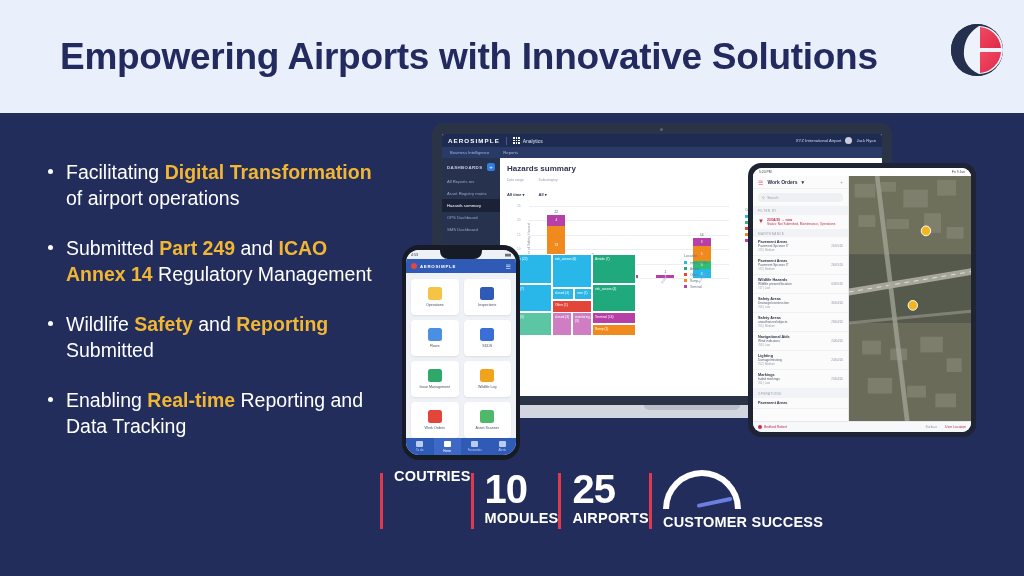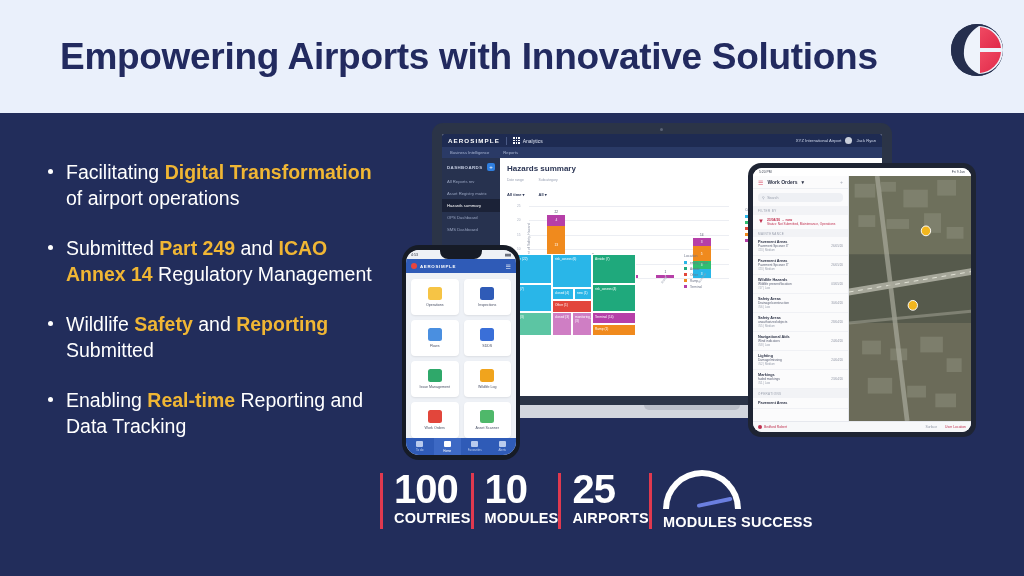--- a/index.html
+++ b/index.html
@@ -656,21 +656,20 @@
           </div>
         </div>
       </div>
     </div>
 
   </div>
 
   <div class="stats" id="stats">
       <div class="stat">
         <div class="stat-col">
-          <div class="stat-num">100</div>
           <div class="stat-lbl">COUTRIES</div>
         </div>
       </div>
       <div class="stat">
         <div class="stat-col">
           <div class="stat-num">10</div>
           <div class="stat-lbl">MODULES</div>
         </div>
       </div>
       <div class="stat">
@@ -678,18 +677,18 @@
           <div class="stat-num">25</div>
           <div class="stat-lbl">AIRPORTS</div>
         </div>
       </div>
       <div class="stat">
         <div class="stat-col">
           <div class="gauge">
             <div class="gauge-arc"></div>
             <div class="gauge-needle"></div>
           </div>
-          <div class="stat-lbl">MODULES SUCCESS</div>
+          <div class="stat-lbl">CUSTOMER SUCCESS</div>
         </div>
       </div>
     </div>
 
 </div>
 
 </body></html>

